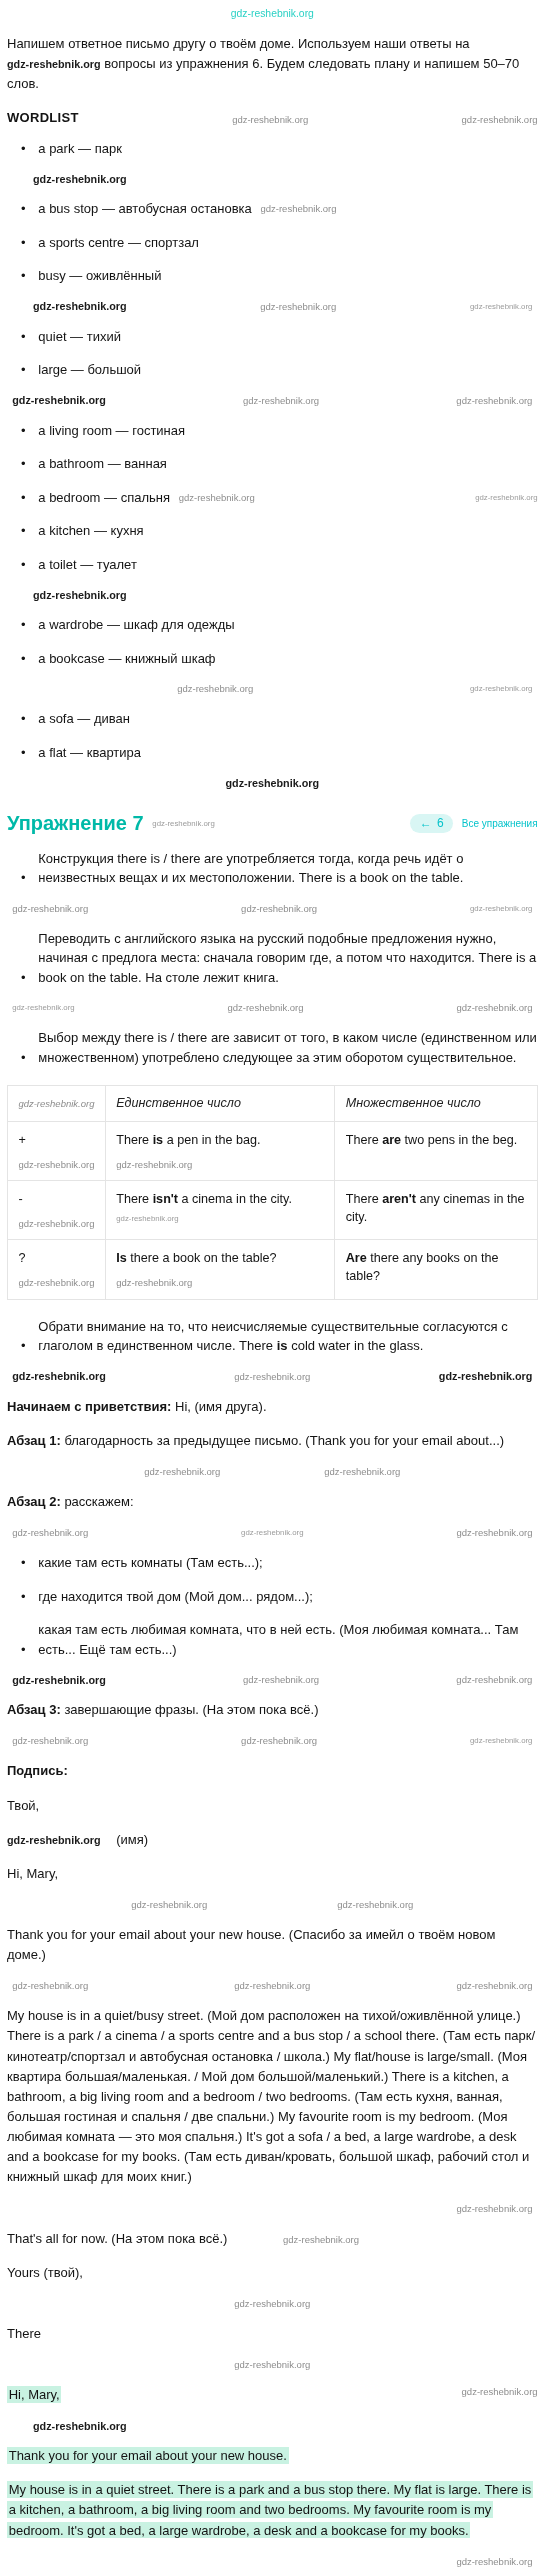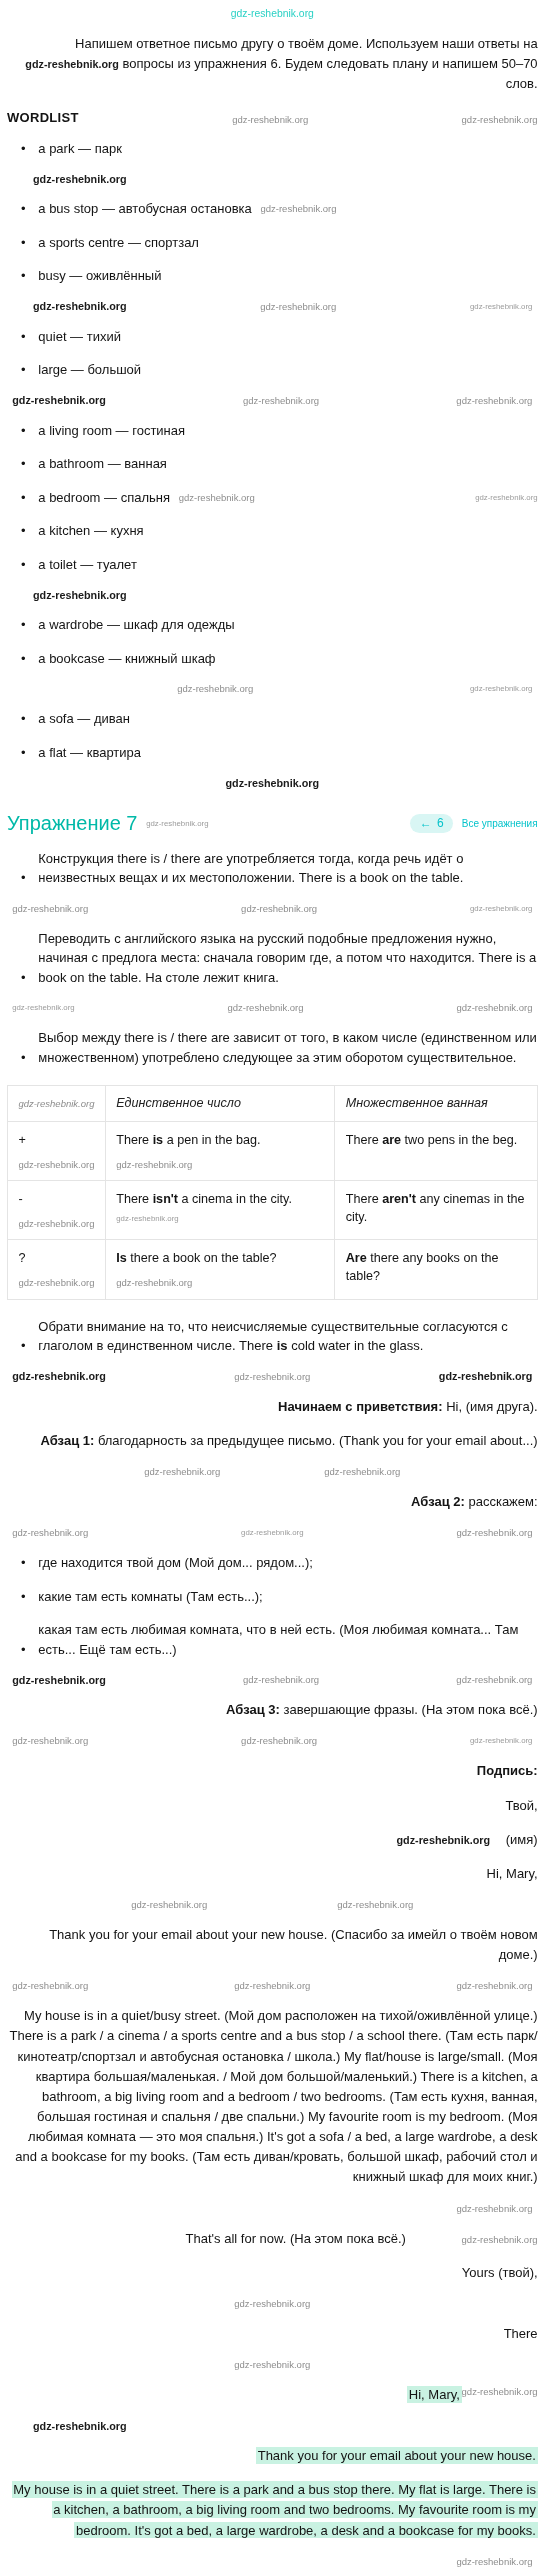--- a/index.html
+++ b/index.html
@@ -3,21 +3,21 @@
 <meta charset="utf-8">
 <style>
   :root{
     --accent:#00b9a8; --link:#06c3cb; --pill:#d9f6f4; --highlight:#c9f2e2; --wmcyan:#2ad1c5;
   }
   *{box-sizing:border-box;}
   html,body{margin:0;padding:0;background:#fff;}
   body{font-family:"Liberation Sans",sans-serif;color:#141414;}
   .page{width:548px;min-height:2576px;padding:1.7px 10.4px 35px 7px;background:#fff;}
 
-  .body-text{font-size:13px;line-height:1.55;margin:14px 0;text-align:right;}
+  .body-text{font-size:13px;line-height:1.55;margin:14px 0;}
   b{font-weight:bold;}
 
   .li{display:flex;align-items:flex-end;margin:14px 0 14px 14px;font-size:13px;line-height:1.5;}
   .li .dot{width:17.3px;flex:none;color:#141414;}
   .li .dot::before{content:"•";}
   .li .li-text{flex:0 1 auto;}
   .li .wm-inline{margin-left:8.7px;align-self:center;}
   .li .wm-end{margin-left:auto;align-self:center;}
 
   .wm{color:#8d8d8d;font-size:9.5px;white-space:nowrap;}
@@ -28,21 +28,21 @@
   .wm-row{display:flex;align-items:center;margin:5.2px 0;min-height:13px;padding:0 5.2px;}
   .wm-row.sb{justify-content:space-between;}
   .wm-row.center{justify-content:center;}
   .wm-row.right{justify-content:flex-end;}
   .wm-row.ind{padding-left:26px;}
 
   .row-between{display:flex;align-items:flex-end;justify-content:space-between;margin:15.6px 0 8.7px;}
   .bold-label{font-weight:bold;font-size:13px;letter-spacing:0.3px;}
 
   .ex-header{display:flex;align-items:center;gap:8.7px;margin:22.5px 0 7px;}
-  .ex-title{font-size:20px;color:var(--accent);margin:0;font-weight:400;}
+  .ex-title{font-size:20px;color:var(--accent);margin:0;font-weight:700;}
   .ex-nav{margin-left:auto;display:flex;align-items:center;gap:8.7px;}
   .pill{background:var(--pill);color:var(--link);border-radius:12px;padding:2.6px 9.5px;font-size:12px;text-decoration:none;display:flex;gap:5.2px;align-items:center;cursor:pointer;}
   .all-link{color:var(--link);font-size:10px;text-decoration:none;cursor:pointer;}
 
   table.grammar{border-collapse:collapse;width:100%;margin:17.3px 0;font-size:12.6px;}
   .grammar th,.grammar td{border:0.9px solid #e4e4e4;padding:8.7px 10.4px;text-align:left;vertical-align:top;line-height:1.45;}
   .grammar th{font-style:italic;font-weight:400;color:#222;}
   .grammar .sign-col{width:76px;}
   .grammar .cell-wm{display:block;margin-top:8.7px;}
 
@@ -192,21 +192,21 @@
     <span class="li-text">Выбор между there is / there are зависит от того, в каком числе (единственном или множественном) употреблено следующее за этим оборотом существительное.</span>
   </div>
 
   <table class="grammar">
     <tbody>
         <tr>
       <th class="sign-col">
         <span class="wm">gdz-reshebnik.org</span>
       </th>
       <th>Единственное число</th>
-      <th>Множественное ванная</th>
+      <th>Множественное число</th>
     </tr>
     <tr>
       <td class="sign-col">
         <span>+</span>
         <span class="wm cell-wm">gdz-reshebnik.org</span>
       </td>
       <td>
         <span>There </span><b>is</b><span> a pen in the bag.</span>
         <span class="wm cell-wm">gdz-reshebnik.org</span>
       </td>
@@ -268,25 +268,25 @@
   <p class="body-text">
     <b>Абзац 2:</b><span> расскажем:</span>
   </p>
   <div class="wm-row sb">
     <span class="wm">gdz-reshebnik.org</span>
     <span class="wm-sm">gdz-reshebnik.org</span>
     <span class="wm">gdz-reshebnik.org</span>
   </div>
   <div class="li">
     <span class="dot"></span>
+    <span class="li-text">какие там есть комнаты (Там есть...);</span>
+  </div>
+  <div class="li">
+    <span class="dot"></span>
     <span class="li-text">где находится твой дом (Мой дом... рядом...);</span>
-  </div>
-  <div class="li">
-    <span class="dot"></span>
-    <span class="li-text">какие там есть комнаты (Там есть...);</span>
   </div>
   <div class="li">
     <span class="dot"></span>
     <span class="li-text">какая там есть любимая комната, что в ней есть. (Моя любимая комната... Там есть... Ещё там есть...)</span>
   </div>
   <div class="wm-row sb">
     <span class="wm-b">gdz-reshebnik.org</span>
     <span class="wm">gdz-reshebnik.org</span>
     <span class="wm">gdz-reshebnik.org</span>
   </div>

